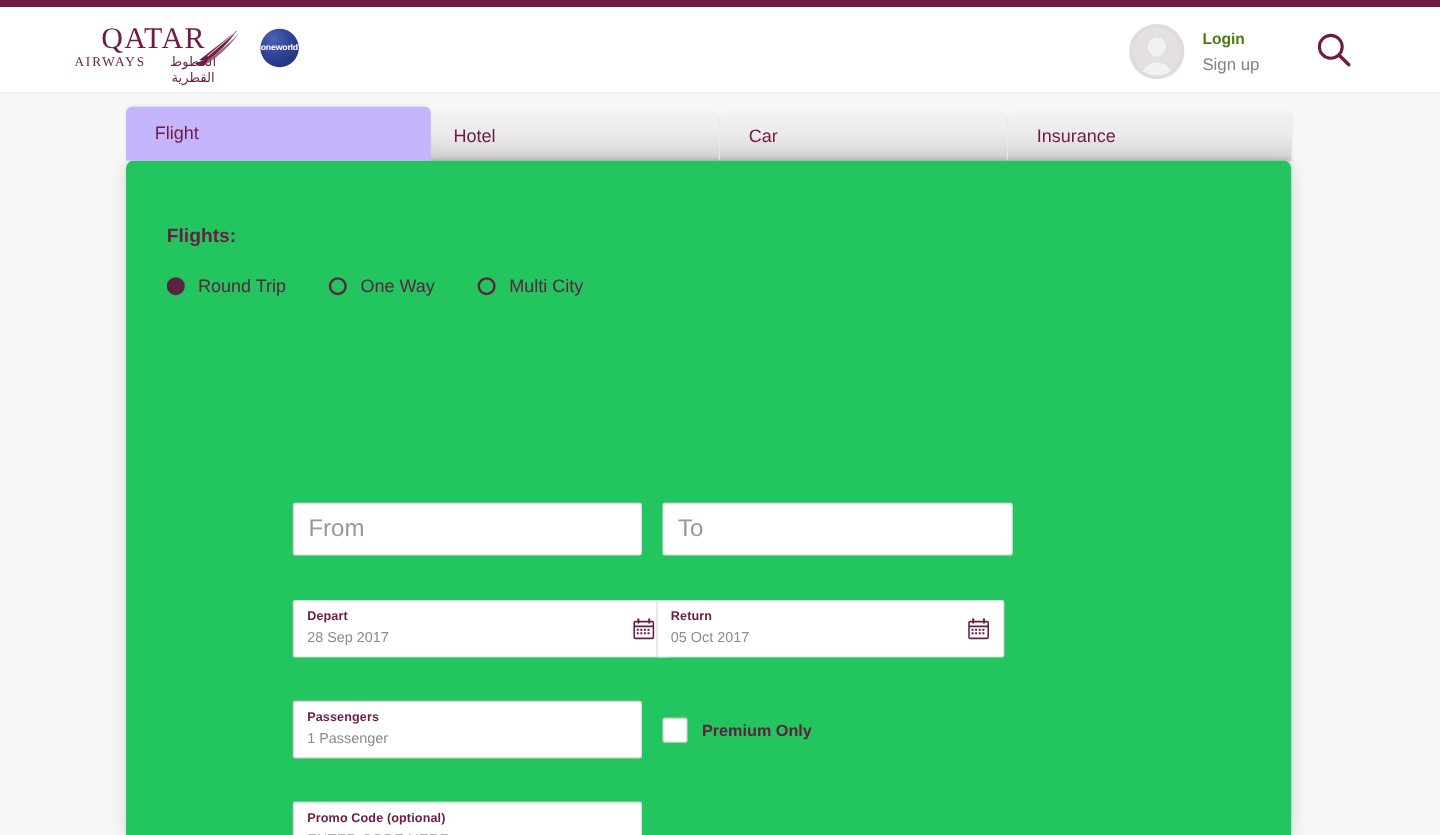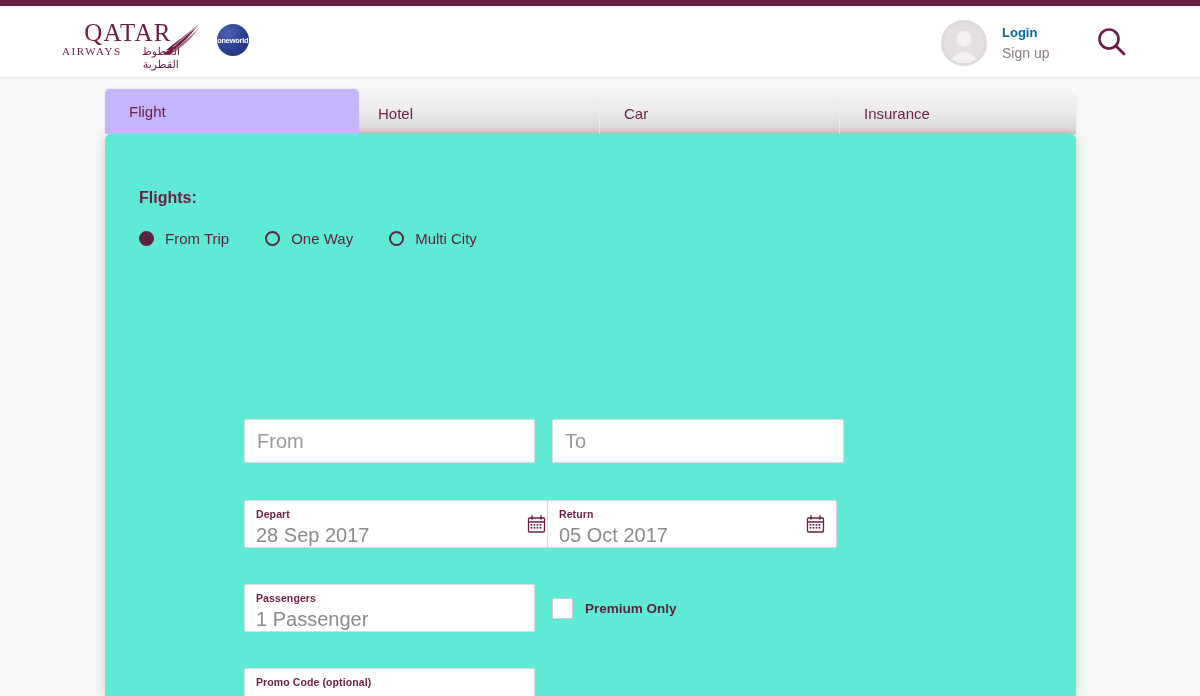--- a/index.html
+++ b/index.html
@@ -139,21 +139,21 @@
     background: #f3f1f0;
   }
   .account-links {
     position: absolute;
     left: 1002px; top: 17px;
     line-height: 20px;
   }
   .login-link {
     font-size: 13px;
     font-weight: bold;
-    color: #0369a1;
+    color: #4d7c0f;
     cursor: pointer;
     display: block;
   }
   .signup-link {
     font-size: 14px;
     color: #8a7e84;
     cursor: pointer;
     display: block;
   }
   .search-icon-btn {
@@ -196,21 +196,21 @@
   .tab-flight     { left: 0;   width: 254px; }
   .tab-hotel      { left: 249px; width: 245px; }
   .tab-car        { left: 495px; width: 239px; }
   .tab-insurance  { left: 735px; width: 236px; }
 
   
   .card {
     position: absolute;
     left: 105px; top: 134px;
     width: 971px; height: 562px;
-    background: #5eead4;
+    background: #22c55e;
     border-radius: 6px 6px 0 0;
     box-shadow: 0 2px 14px rgba(0,0,0,0.13), 0 0 3px rgba(0,0,0,0.06);
     z-index: 2;
   }
 
   .flights-title {
     position: absolute;
     left: 34px; top: 55px;
     font-size: 16px;
     font-weight: bold;
@@ -272,21 +272,21 @@
     position: absolute;
     left: 11px; top: 7px;
     font-size: 10.5px;
     font-weight: bold;
     color: #6d1d45;
     letter-spacing: 0.1px;
   }
   .field-value {
     position: absolute;
     left: 11px; top: 23px;
-    font-size: 20px;
+    font-size: 12px;
     color: #8d8a8c;
   }
   .field-value.placeholder {
     color: #b3afb1;
     letter-spacing: 0.2px;
   }
   .cal-icon {
     position: absolute;
     right: 11px; top: 50%;
     transform: translateY(-50%);
@@ -374,21 +374,21 @@
   <div class="tab inactive tab-insurance">Insurance</div>
 </div>
 
 <div class="card">
 
   <div class="flights-title">Flights:</div>
 
   <div class="radio-row">
     <div class="radio-opt">
       <span class="radio-mark checked"></span>
-      <span class="radio-label">From Trip</span>
+      <span class="radio-label">Round Trip</span>
     </div>
     <div class="radio-opt">
       <span class="radio-mark"></span>
       <span class="radio-label">One Way</span>
     </div>
     <div class="radio-opt">
       <span class="radio-mark"></span>
       <span class="radio-label">Multi City</span>
     </div>
   </div>

